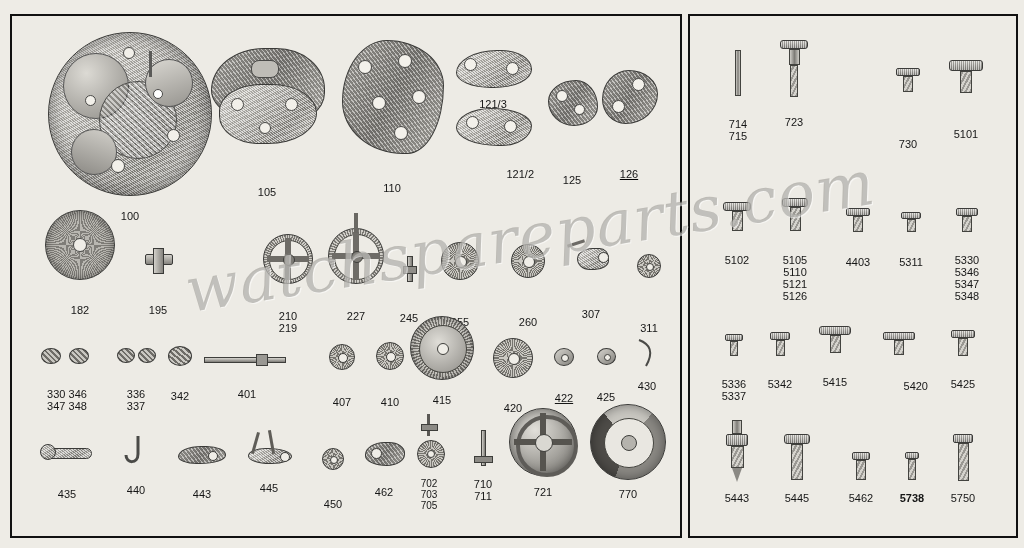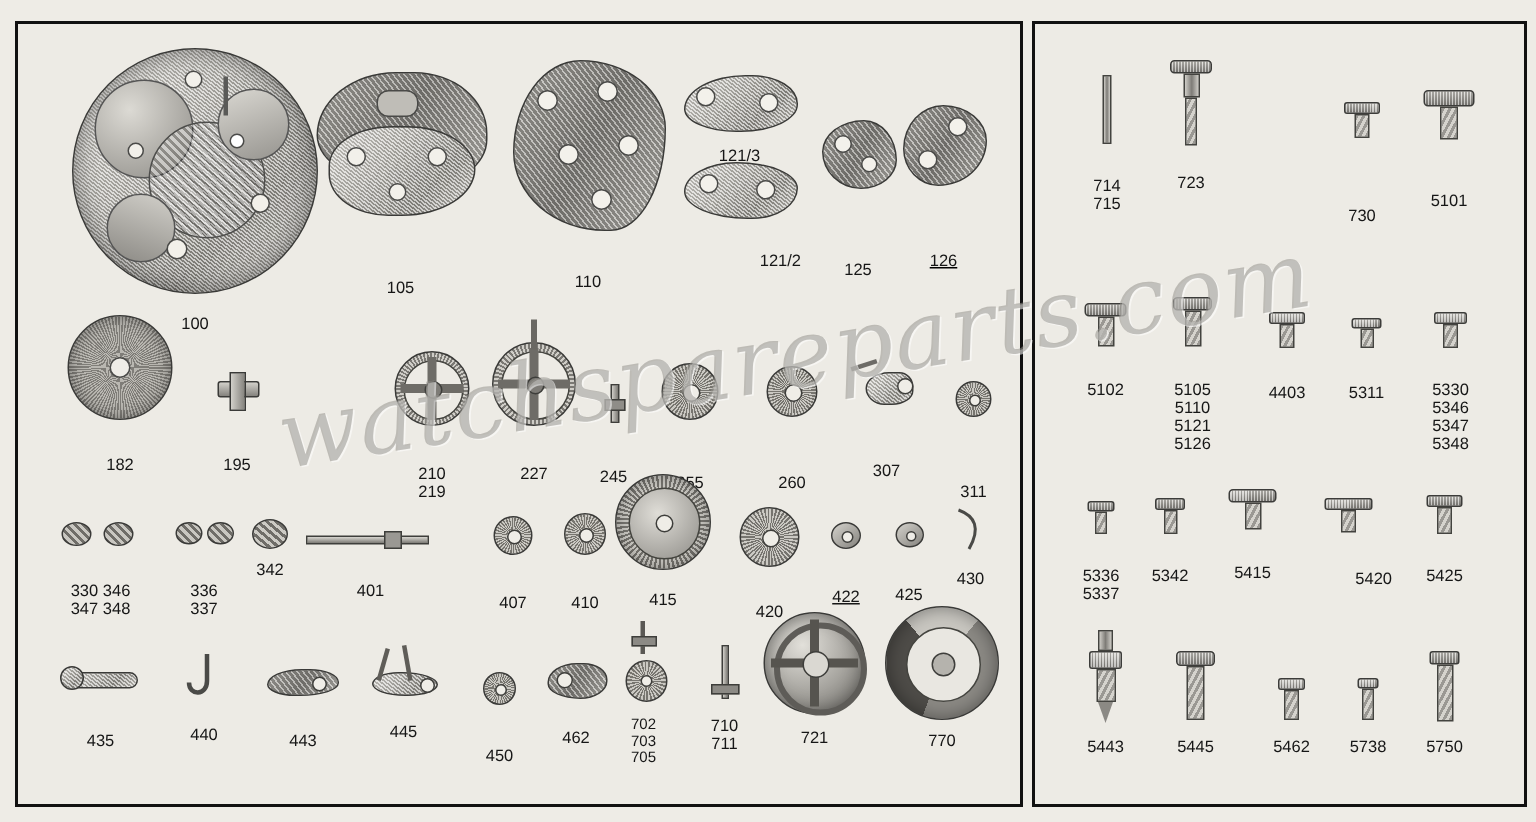--- a/index.html
+++ b/index.html
@@ -272,21 +272,21 @@
       <div class="art" style="width:40px;height:20px;">
         <div class="ring ol" style="position:absolute;left:1px;top:2px;width:16px;height:13px;background:repeating-linear-gradient(45deg,#c9c7c1 0 2px,#6f6d68 2px 4px);"></div>
         <div class="ring ol" style="position:absolute;left:22px;top:2px;width:16px;height:13px;background:repeating-linear-gradient(45deg,#c9c7c1 0 2px,#6f6d68 2px 4px);"></div>
       </div>
       <div class="cap" style="margin-top:22px;">336
 337</div>
     </div>
 
     <div class="item" style="left:140px;top:330px;width:56px;">
       <div class="art ring ol" style="width:22px;height:18px;background:repeating-linear-gradient(40deg,#cdcbc5 0 2px,#6f6d68 2px 4px);"></div>
-      <div class="cap" style="margin-top:8px;">342</div>
+      <div class="cap" style="margin-top:24px;">342</div>
     </div>
 
     <div class="item" style="left:188px;top:336px;width:94px;">
       <div class="art" style="width:86px;height:14px;">
         <div style="position:absolute;left:0;top:5px;width:80px;height:4px;background:linear-gradient(180deg,#d7d5cf,#7d7b76);border:1px solid #3e3e3b;"></div>
         <div style="position:absolute;left:52px;top:2px;width:10px;height:10px;background:#9a9893;border:1px solid #3e3e3b;"></div>
       </div>
       <div class="cap" style="margin-top:22px;">401</div>
     </div>
 
@@ -574,21 +574,21 @@
     </div>
 
     <div class="item" style="left:144px;top:436px;width:54px;">
       <div class="art" style="width:24px;height:26px;">
         <div class="screw-head" style="width:16px;height:6px;margin:0 auto;border-radius:2px;"></div>
         <div class="screw-shaft" style="width:8px;height:18px;background:repeating-linear-gradient(-62deg,#9a9893 0 2px,#d5d3cd 2px 4px);"></div>
       </div>
       <div class="cap" style="margin-top:14px;">5462</div>
     </div>
 
-    <div class="item" style="left:196px;top:436px;width:52px;">
+    <div class="item" style="left:196px;top:436px;width:52px;font-weight:bold;">
       <div class="art" style="width:20px;height:26px;">
         <div class="screw-head" style="width:12px;height:5px;margin:0 auto;border-radius:2px;"></div>
         <div class="screw-shaft" style="width:6px;height:19px;background:repeating-linear-gradient(-62deg,#9a9893 0 2px,#d5d3cd 2px 4px);"></div>
       </div>
       <div class="cap" style="margin-top:14px;">5738</div>
     </div>
 
     <div class="item" style="left:244px;top:418px;width:58px;">
       <div class="art" style="width:28px;height:46px;">
         <div class="screw-head" style="width:18px;height:7px;margin:0 auto;border-radius:2px;"></div>

